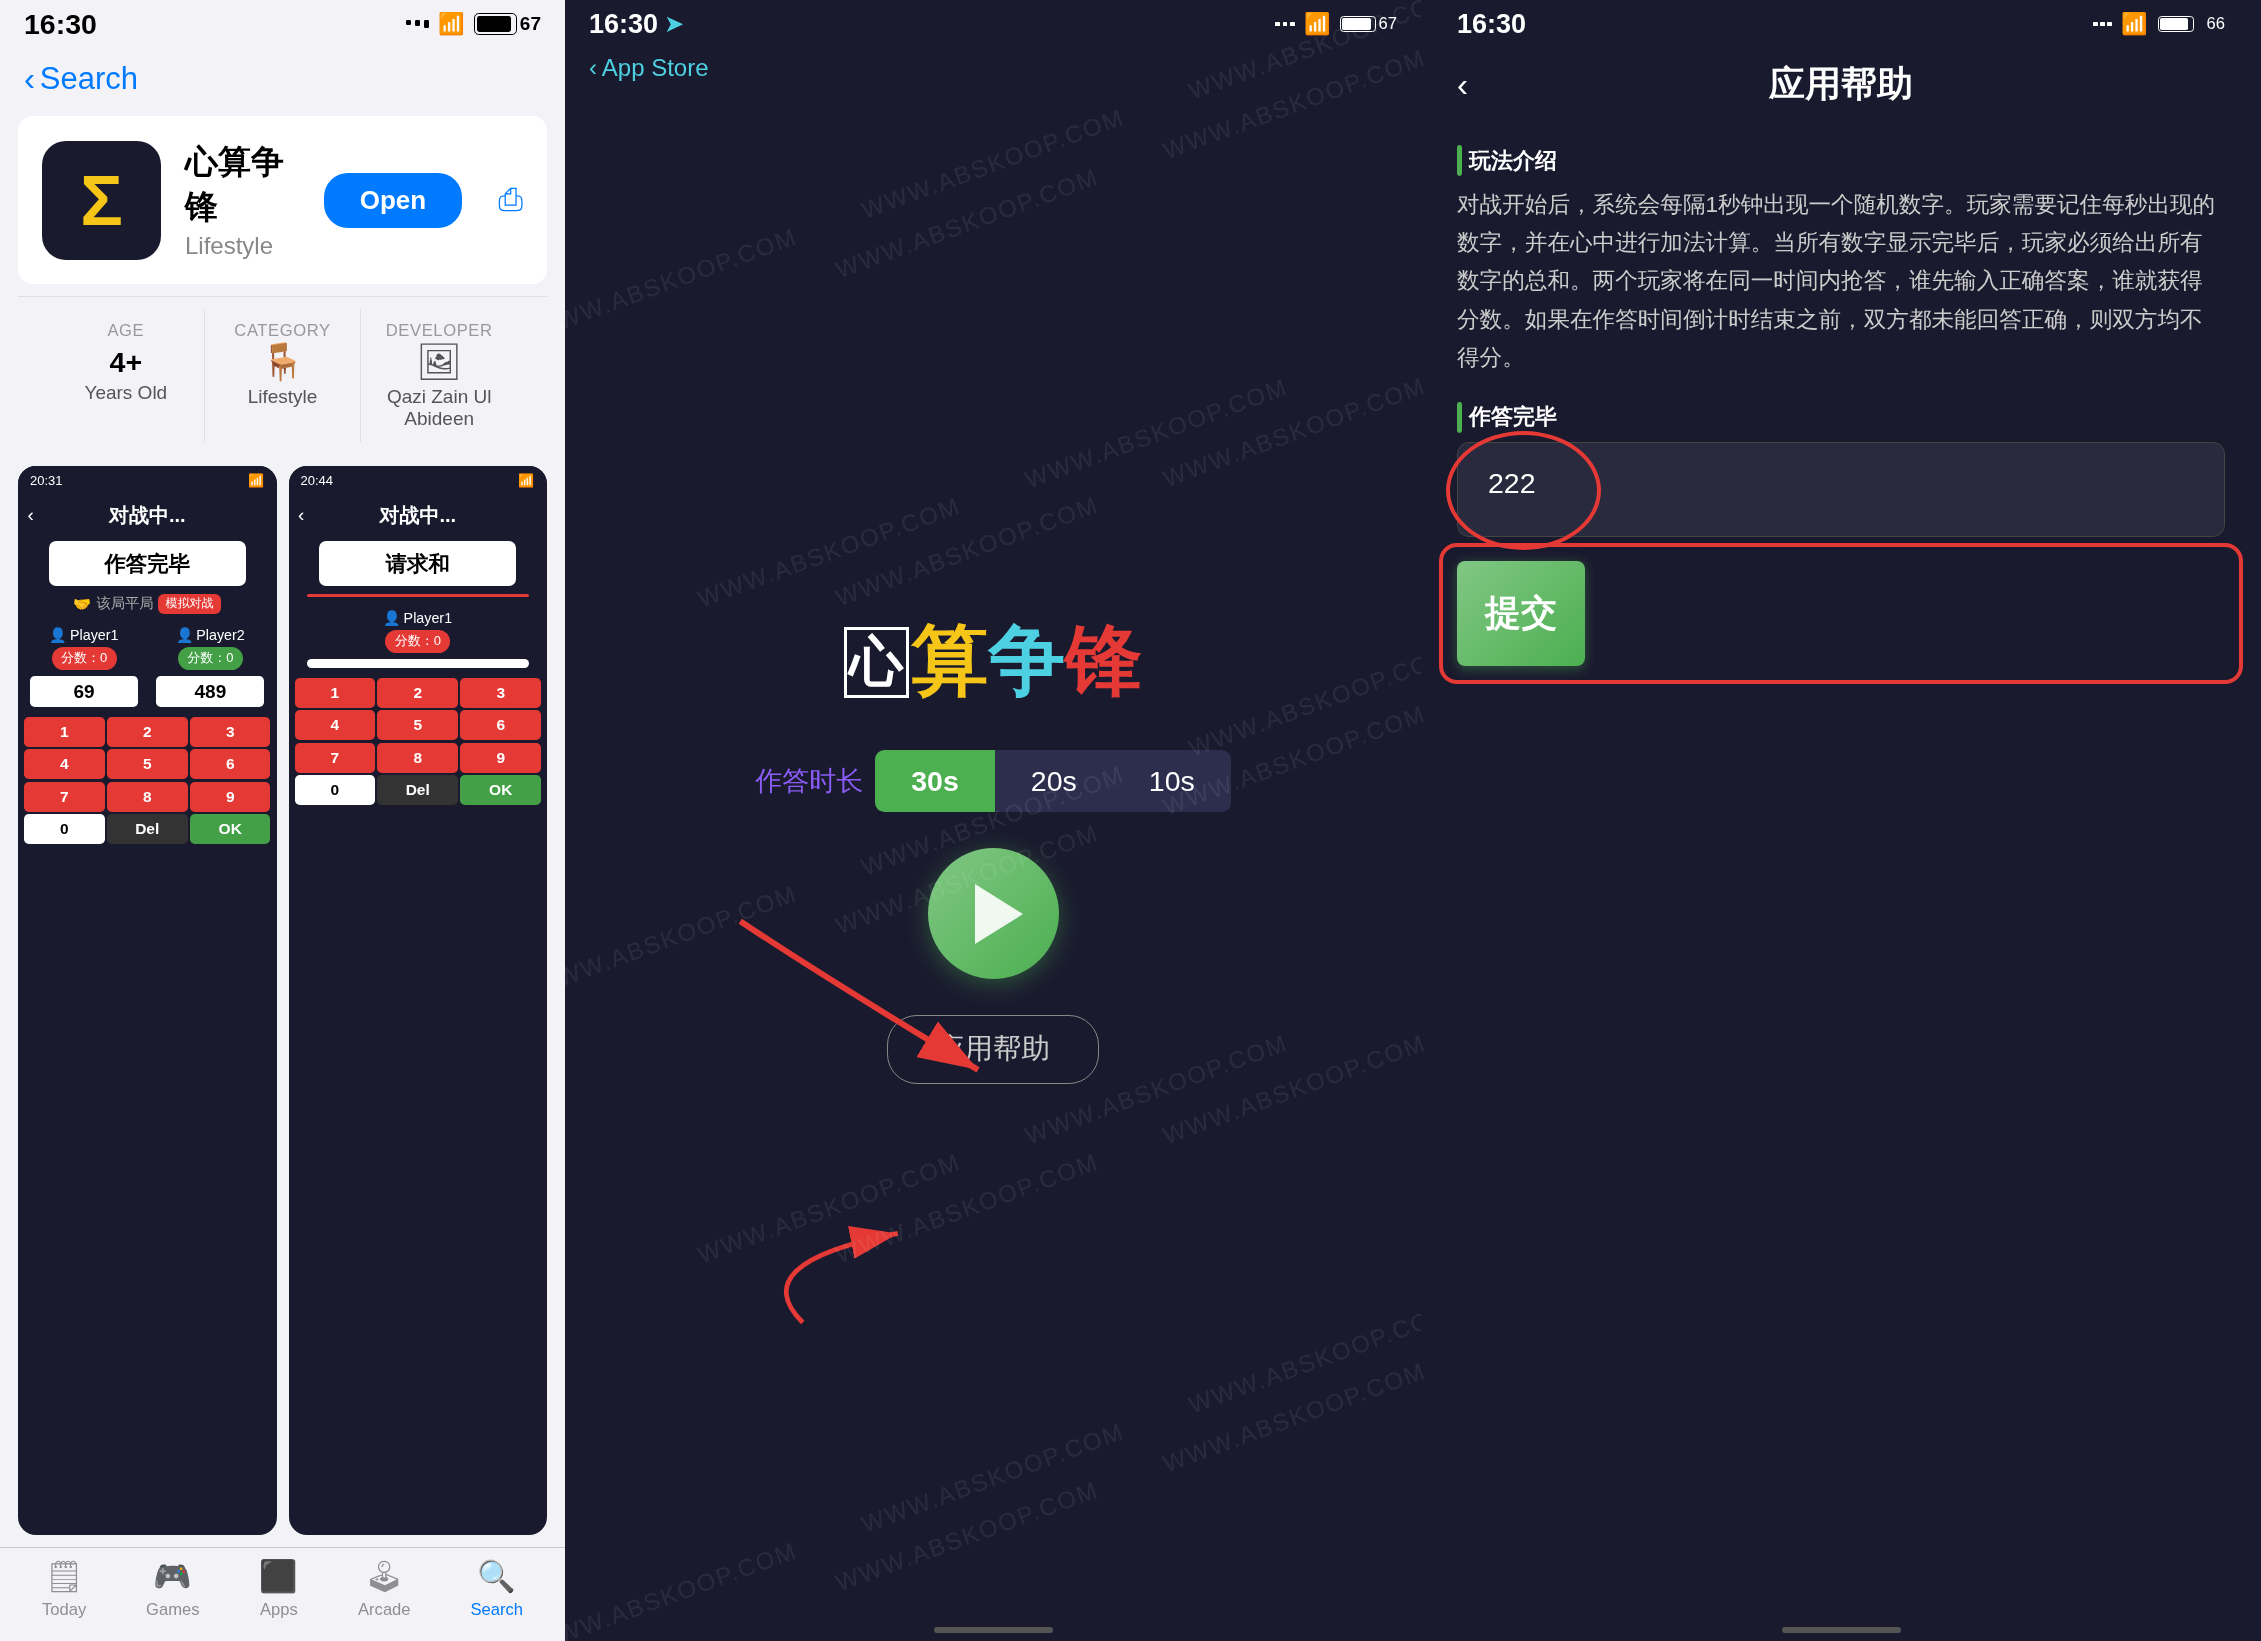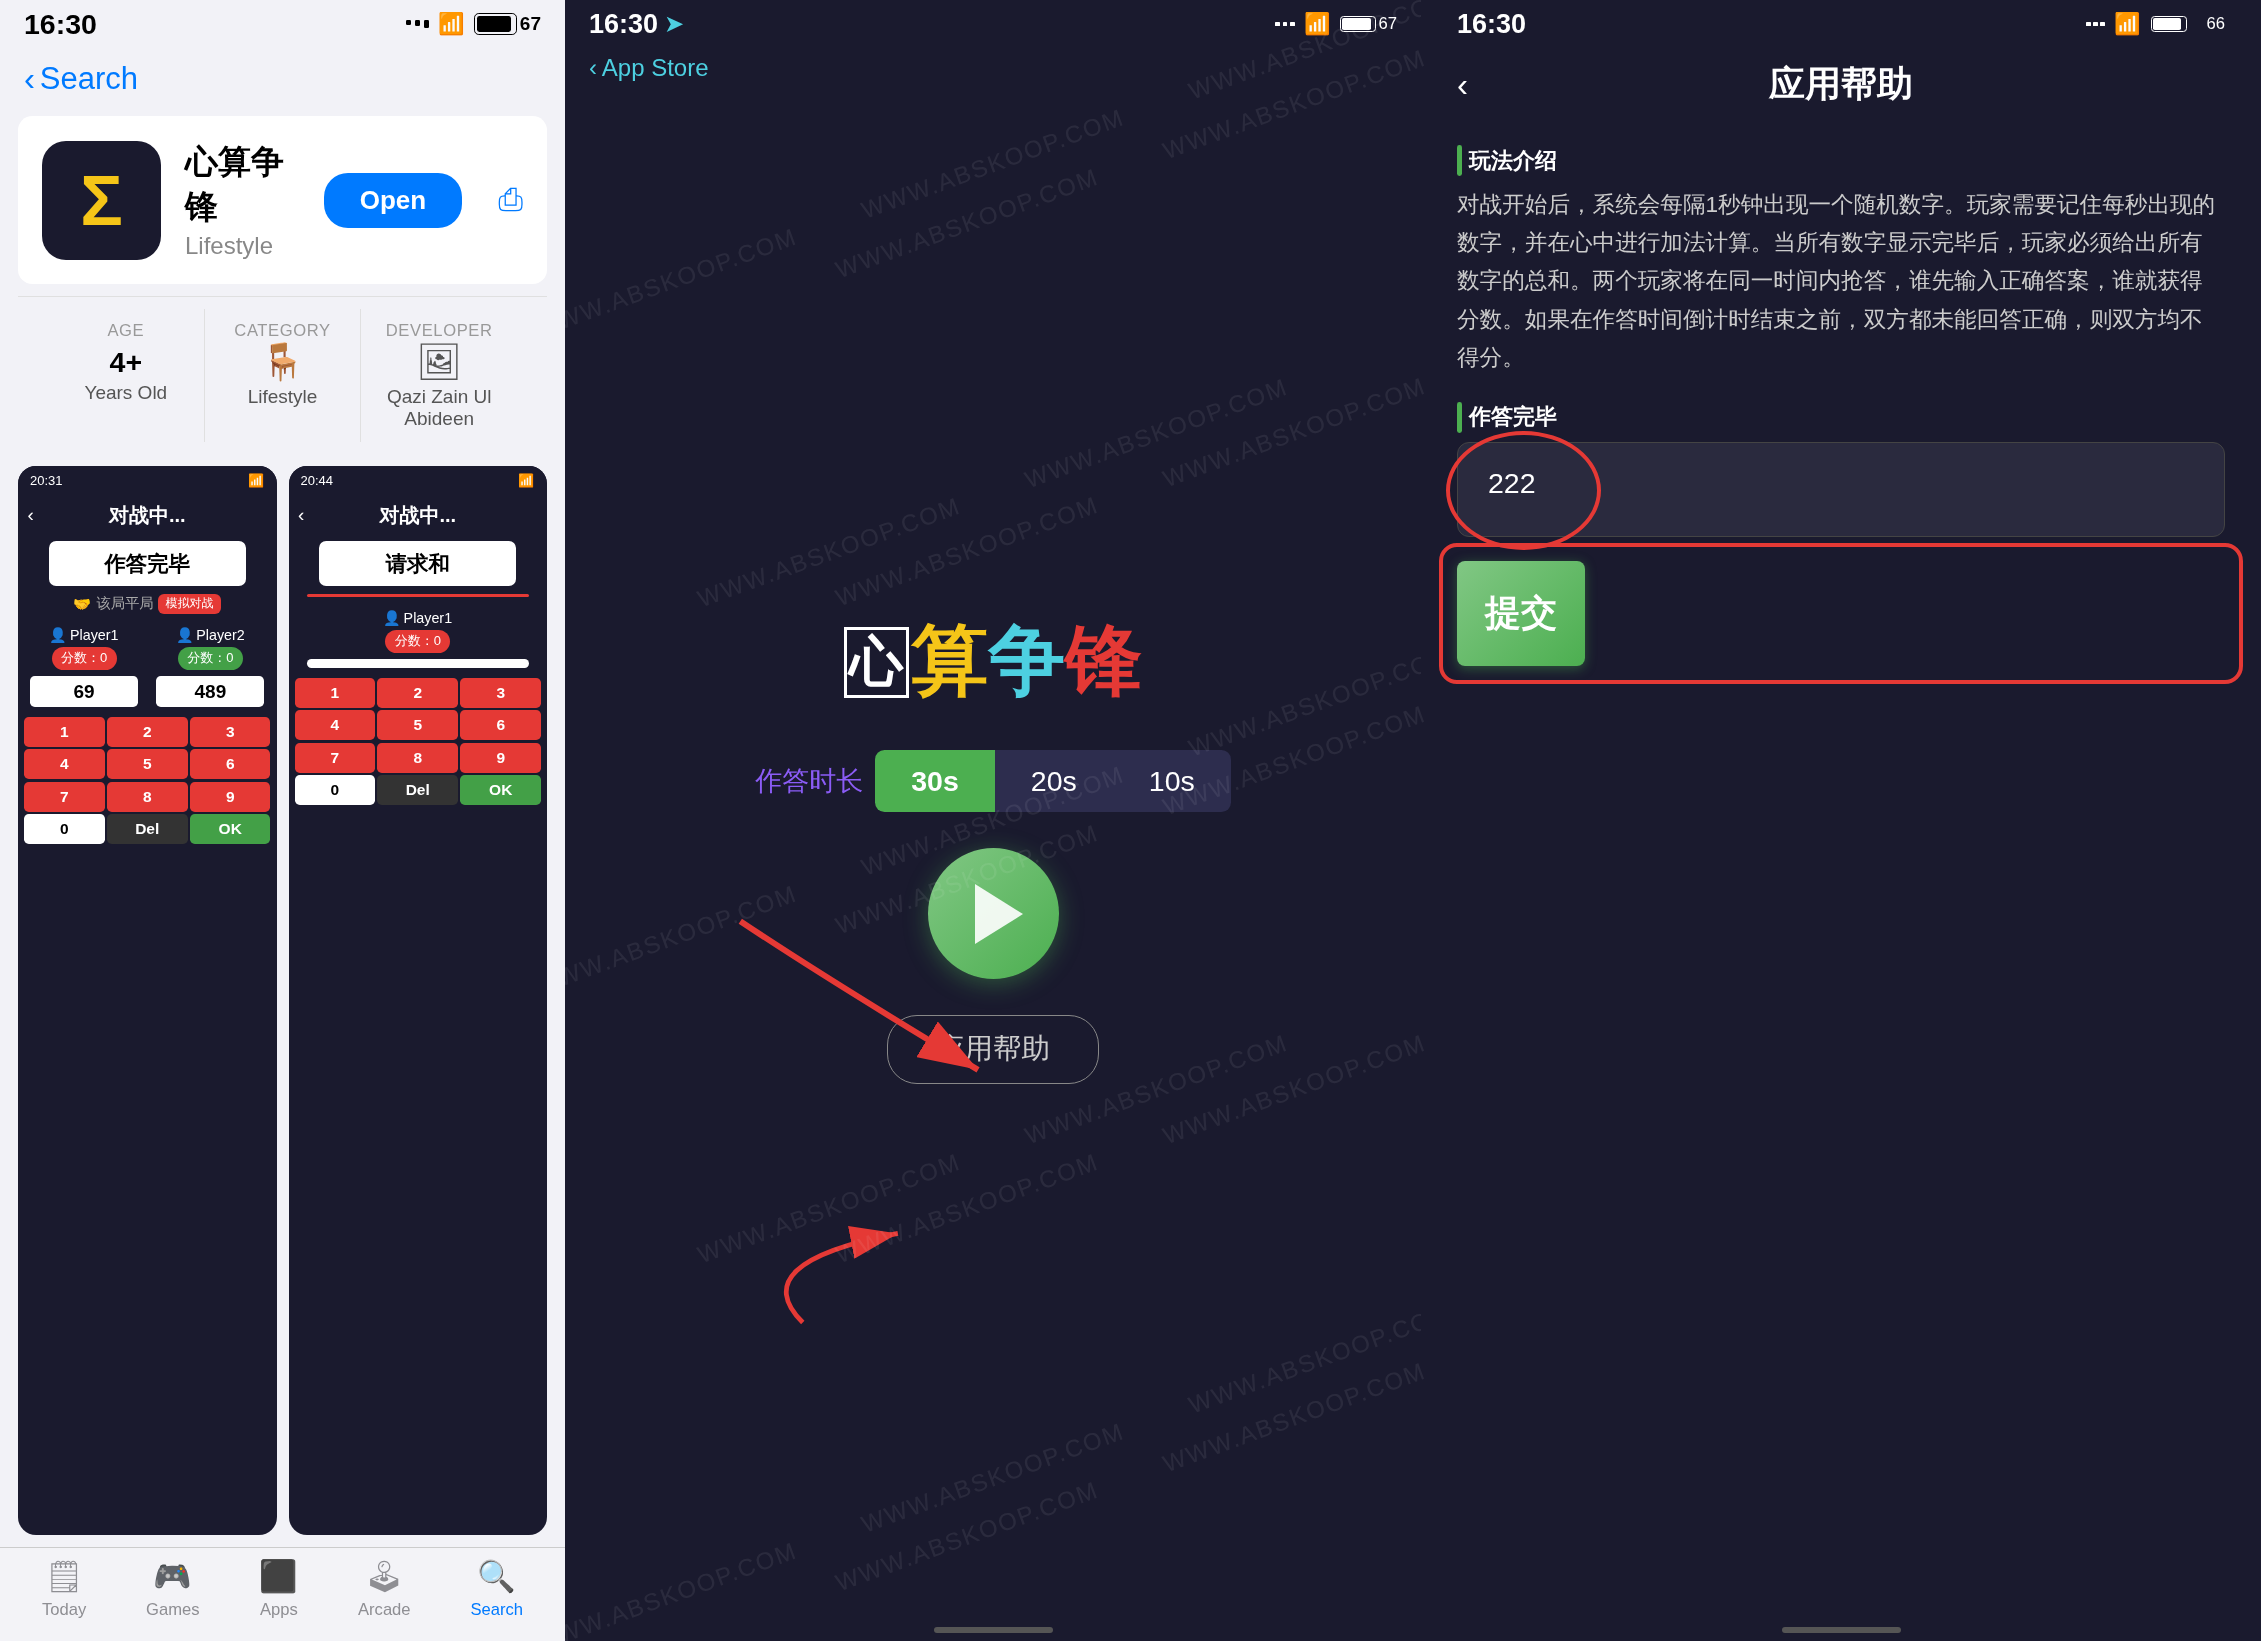--- a/index.html
+++ b/index.html
@@ -935,21 +935,21 @@
 
   <div class="help-status-bar">
     <span class="help-status-time">16:30</span>
     <div class="status-icons-dark">
       <div style="display:flex;gap:2.4px">
         <div style="width:4.8px;height:4.8px;background:#fff;border-radius:0.6px"></div>
         <div style="width:4.8px;height:4.8px;background:#fff;border-radius:0.6px"></div>
         <div style="width:4.8px;height:4.8px;background:#fff;border-radius:0.6px"></div>
       </div>
       <span style="color:#fff;font-size:21.4px">📶</span>
-      <div style="display:flex;align-items:center;gap:20px">
+      <div style="display:flex;align-items:center;gap:13px">
         <div style="width:36px;height:16.6px;border:1.2px solid #fff;border-radius:3.6px;padding:1.2px">
           <div style="width:90%;height:100%;background:#fff;border-radius:1.8px"></div>
         </div>
         <span style="color:#fff;font-size:16.6px">66</span>
       </div>
     </div>
   </div>
 
   <div class="help-header">
     <span class="help-back-btn">‹</span>

